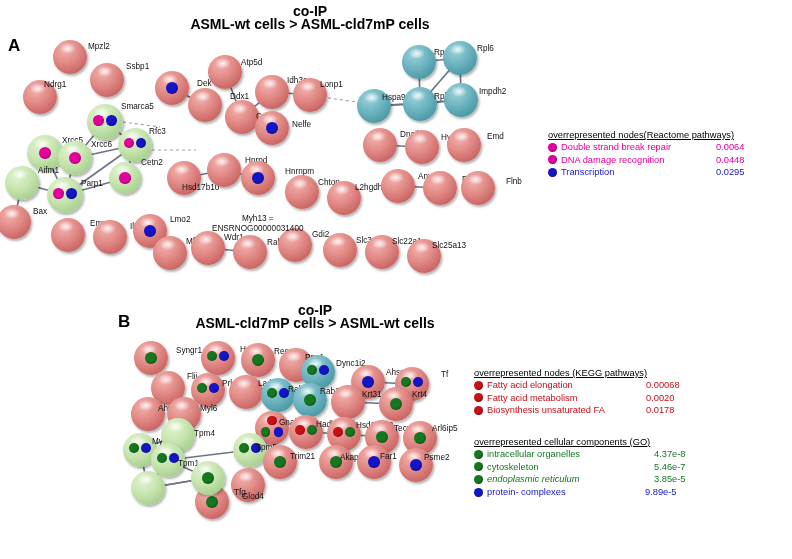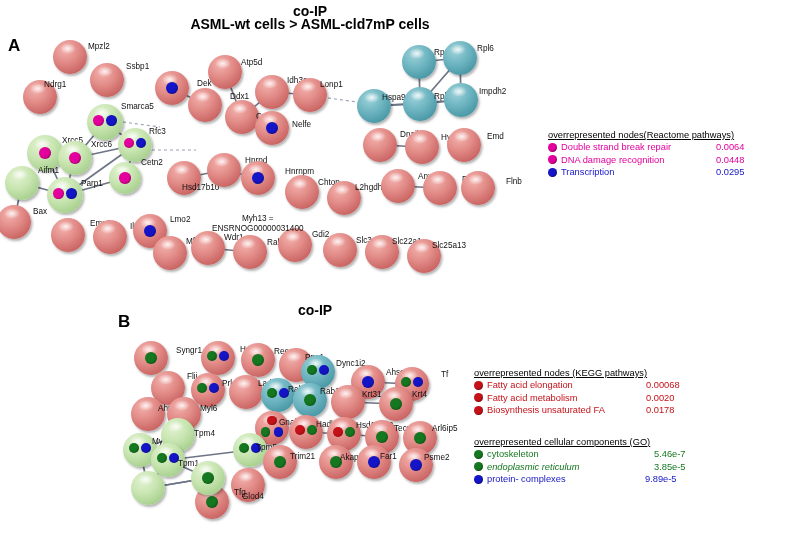--- a/index.html
+++ b/index.html
@@ -276,20 +276,21 @@
           <span class="swatch" style="background: rgb(21, 21, 200);"></span>
           <span class="legend-label" style="color: rgb(21, 21, 200);">Transcription</span>
           <span class="legend-val" style="color: rgb(21, 21, 200); left: 168px;">0.0295</span>
         </div>
       </div>
   </div>
 
   <div class="panel-letter" style="left:118px; top:312px;">B</div>
   <div class="panel-title" style="left:150px; top:304px; width:330px;">
     <span>co-IP</span><br>
+    <span>ASML-cld7mP cells &gt; ASML-wt cells</span>
   </div>
 
   <svg class="edges" id="edges-b" width="792" height="559">
       <line x1="368" y1="382" x2="412" y2="384" stroke="#6d7486" stroke-width="1.7"></line>
       <line x1="348" y1="402" x2="396" y2="404" stroke="#6d7486" stroke-width="1.7"></line>
       <line x1="306" y1="432" x2="344" y2="434" stroke="#6d7486" stroke-width="1.7"></line>
       <line x1="344" y1="434" x2="382" y2="437" stroke="#6d7486" stroke-width="1.7"></line>
       <line x1="140" y1="450" x2="178" y2="435" stroke="#6d7486" stroke-width="1.7"></line>
       <line x1="140" y1="450" x2="168" y2="460" stroke="#6d7486" stroke-width="1.7"></line>
       <line x1="168" y1="460" x2="178" y2="435" stroke="#6d7486" stroke-width="1.7"></line>
@@ -448,20 +449,25 @@
           <span class="legend-val" style="color: rgb(198, 17, 24); left: 172px;">0.0178</span>
         </div>
       </div>
   </div>
 
   <div class="legend" style="left:474px; top:437px; width:264px;">
     <div class="legend-head">overrepresented cellular components (GO)</div>
     <div id="legend-b-go-rows">
         <div class="legend-row">
           <span class="swatch" style="background: rgb(21, 119, 31);"></span>
+          <span class="legend-label" style="color: rgb(21, 119, 31);">intracellular organelles</span>
+          <span class="legend-val" style="color: rgb(21, 119, 31); left: 180px;">4.37e-8</span>
+        </div>
+        <div class="legend-row">
+          <span class="swatch" style="background: rgb(21, 119, 31);"></span>
           <span class="legend-label" style="color: rgb(21, 119, 31);">cytoskeleton</span>
           <span class="legend-val" style="color: rgb(21, 119, 31); left: 180px;">5.46e-7</span>
         </div>
         <div class="legend-row">
           <span class="swatch" style="background: rgb(21, 119, 31);"></span>
           <span class="legend-label" style="color: rgb(21, 119, 31); font-style: italic;">endoplasmic reticulum</span>
           <span class="legend-val" style="color: rgb(21, 119, 31); left: 180px;">3.85e-5</span>
         </div>
         <div class="legend-row">
           <span class="swatch" style="background: rgb(21, 21, 200);"></span>

